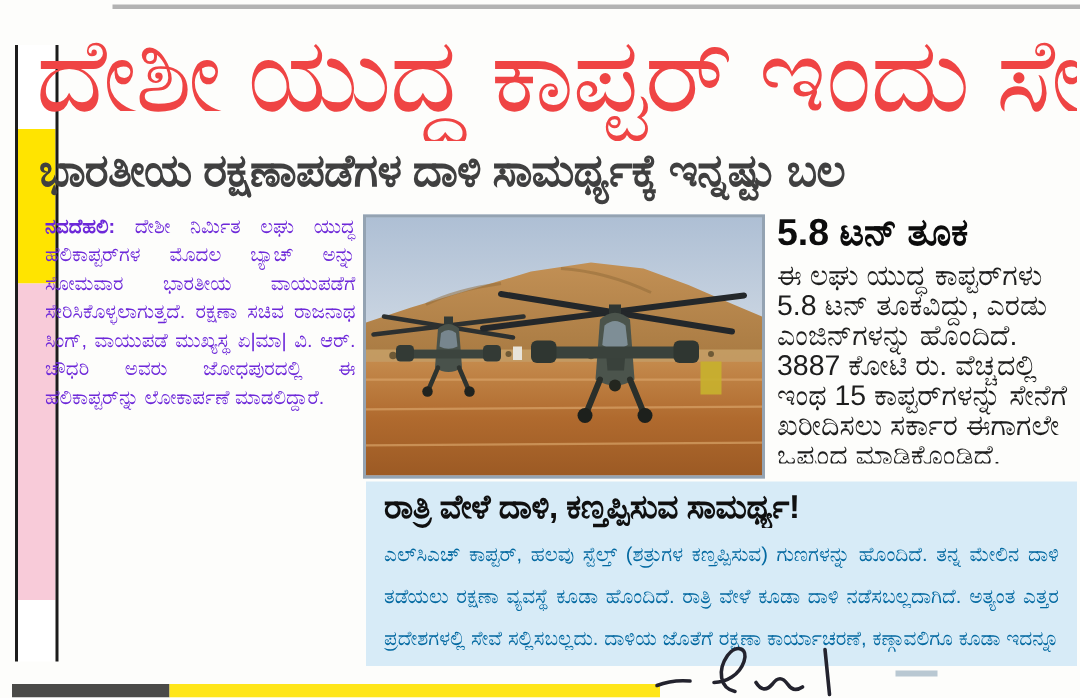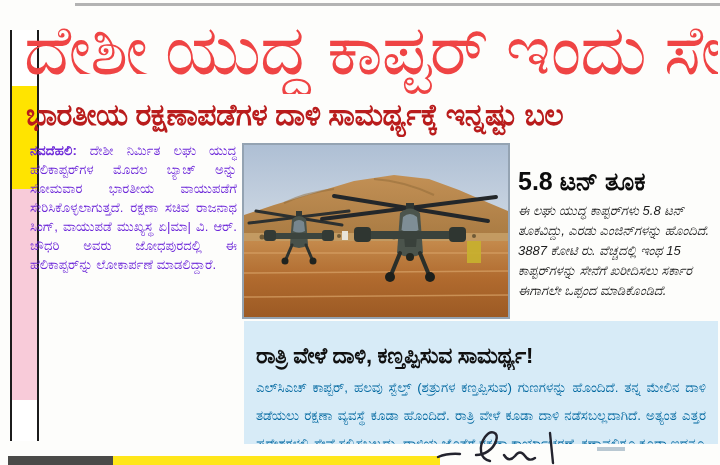--- a/index.html
+++ b/index.html
@@ -21,21 +21,21 @@
   .top-rule { left:75px; top:3px; width:645px; height:3px; background:#b3b3b3; }
 
   .headline {
     left:24px; top:8px; width:694px; height:86px;
     font-size:69px; font-weight:400; color:#ef4444;
     white-space:nowrap; overflow:hidden; letter-spacing:-1px;
     line-height:86px;
   }
   .subheadline {
     left:26px; top:93px; width:692px; height:44px;
-    font-size:30px; font-weight:700; color:#b91c1c;
+    font-size:30px; font-weight:700; color:#404040;
     white-space:nowrap; overflow:hidden; letter-spacing:-0.5px;
     line-height:44px;
   }
 
   .left-col {
     left:30px; top:141px; width:207px; height:306px;
     font-size:13.2px; line-height:19px; text-align:justify; color:#6d28d9;
     overflow:hidden;
   }
   .left-col p.p2 { text-indent:14px; margin-top:2px; }
@@ -43,29 +43,29 @@
 
   .photo-frame {
     left:242px; top:143px; width:268px; height:176px;
     border:2px solid #94a3b2; background:#b8c6d6;
   }
   .photo-frame svg { display:block; }
 
   .side-col { left:518px; top:139px; width:202px; height:170px; overflow:hidden; }
   .side-heading {
     font-size:25px; font-weight:700; color:#0c0c0c; line-height:32px;
-    white-space:nowrap; overflow:hidden;margin-top:26px;
+    white-space:nowrap; overflow:hidden;
   }
   .side-body {
-    margin-top:4px; font-size:13px; line-height:20px; color:#1e1e1e;font-style:italic;
+    margin-top:4px; font-size:19px; line-height:20px; color:#1e1e1e;
   }
 
   .highlight-box {
     left:244px; top:321px; width:474px; height:123px;
-    background:#d7ebf7; padding:21px 12px 6px 12px; overflow:hidden;
+    background:#d7ebf7; padding:3px 12px 6px 12px; overflow:hidden;
   }
   .highlight-heading {
     font-size:22px; font-weight:700; color:#101010; line-height:28px;
     white-space:nowrap; overflow:hidden; letter-spacing:-0.3px;
   }
   .highlight-body {
     margin-top:4px; font-size:13.4px; line-height:28px; color:#0369a1;
     text-align:justify;
   }
 

